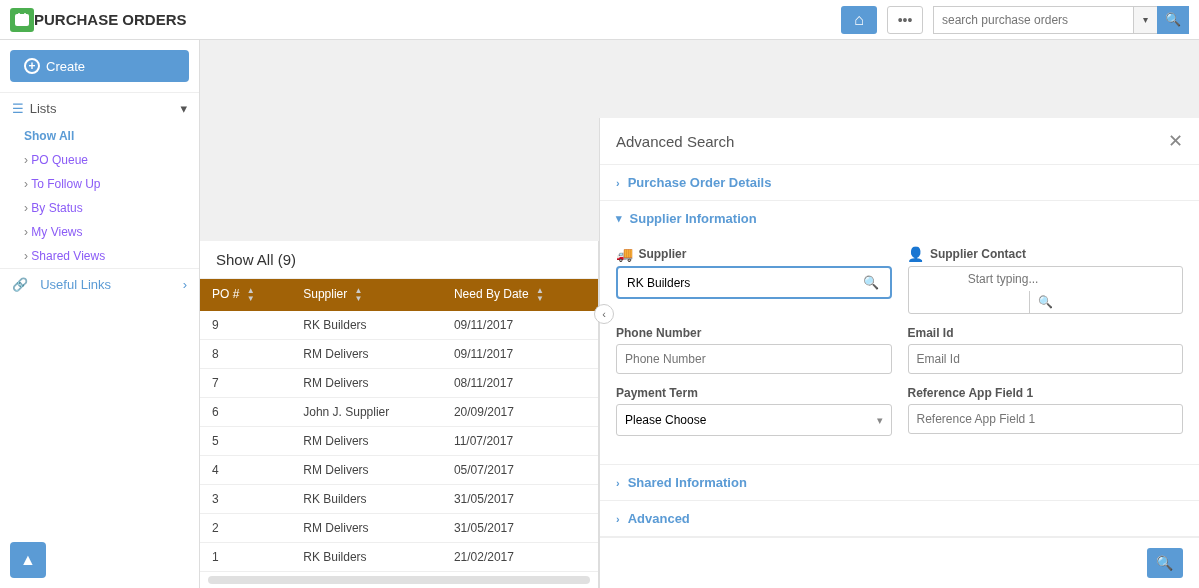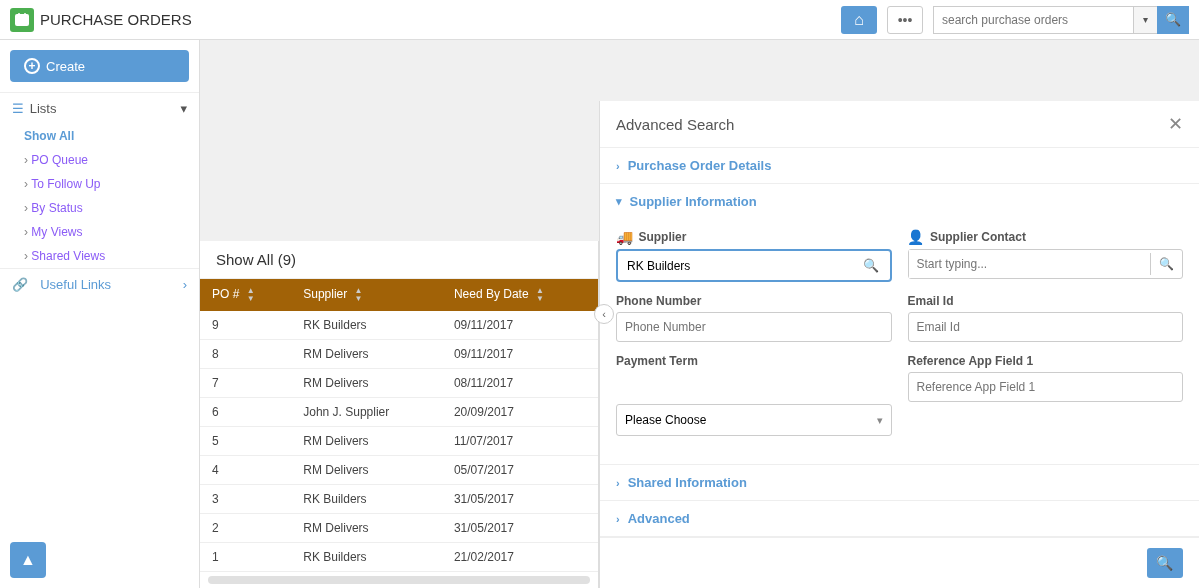--- a/index.html
+++ b/index.html
@@ -12,22 +12,21 @@
       height: 40px;
       display: flex;
       align-items: center;
       padding: 0 10px;
       gap: 10px;
       flex-shrink: 0;
     }
     .app-logo {
       display: flex;
       align-items: center;
-      gap: 6px;
-      font-weight: normal;
+      font-weight: bold;
       font-size: 15px;
       color: #333;
       text-transform: uppercase;
     }
     .logo-icon {
       width: 24px;
       height: 24px;
       background: #4caf50;
       border-radius: 3px;
       display: flex; align-items: center; justify-content: center;
@@ -297,36 +296,35 @@
       flex: 1; border: none; outline: none;
       font-size: 12px; padding: 3px 5px;
     }
     .supplier-search-btn {
       background: none; border: none; cursor: pointer;
       color: #888; font-size: 13px;
       padding: 3px 6px;
     }
     .input-with-search {
       display: flex; align-items: center;
-      border: 1px solid #ccc; border-radius: 3px;
+      border: 1px solid #ccc; border-radius: 3px; flex-direction: column;
     }
     .input-with-search input {
       flex: 1; border: none; outline: none;
       font-size: 12px; padding: 5px 8px;
       height: 28px;
     }
     .input-with-search .search-icon-btn {
       background: none; border: none; border-left: 1px solid #ccc;
       padding: 4px 8px; cursor: pointer; color: #888; font-size: 12px;
     }
     .select-wrap {
       display: flex; align-items: center;
       border: 1px solid #ccc; border-radius: 3px;
       background: #fff;
-      margin-top: 32px;
     }
     .select-wrap select {
       flex: 1; border: none; outline: none; background: transparent;
       font-size: 12px; padding: 5px 8px; height: 30px;
       appearance: none;
     }
     .select-wrap .select-arrow {
       padding: 0 8px; color: #888; font-size: 11px; pointer-events: none;
     }
 

